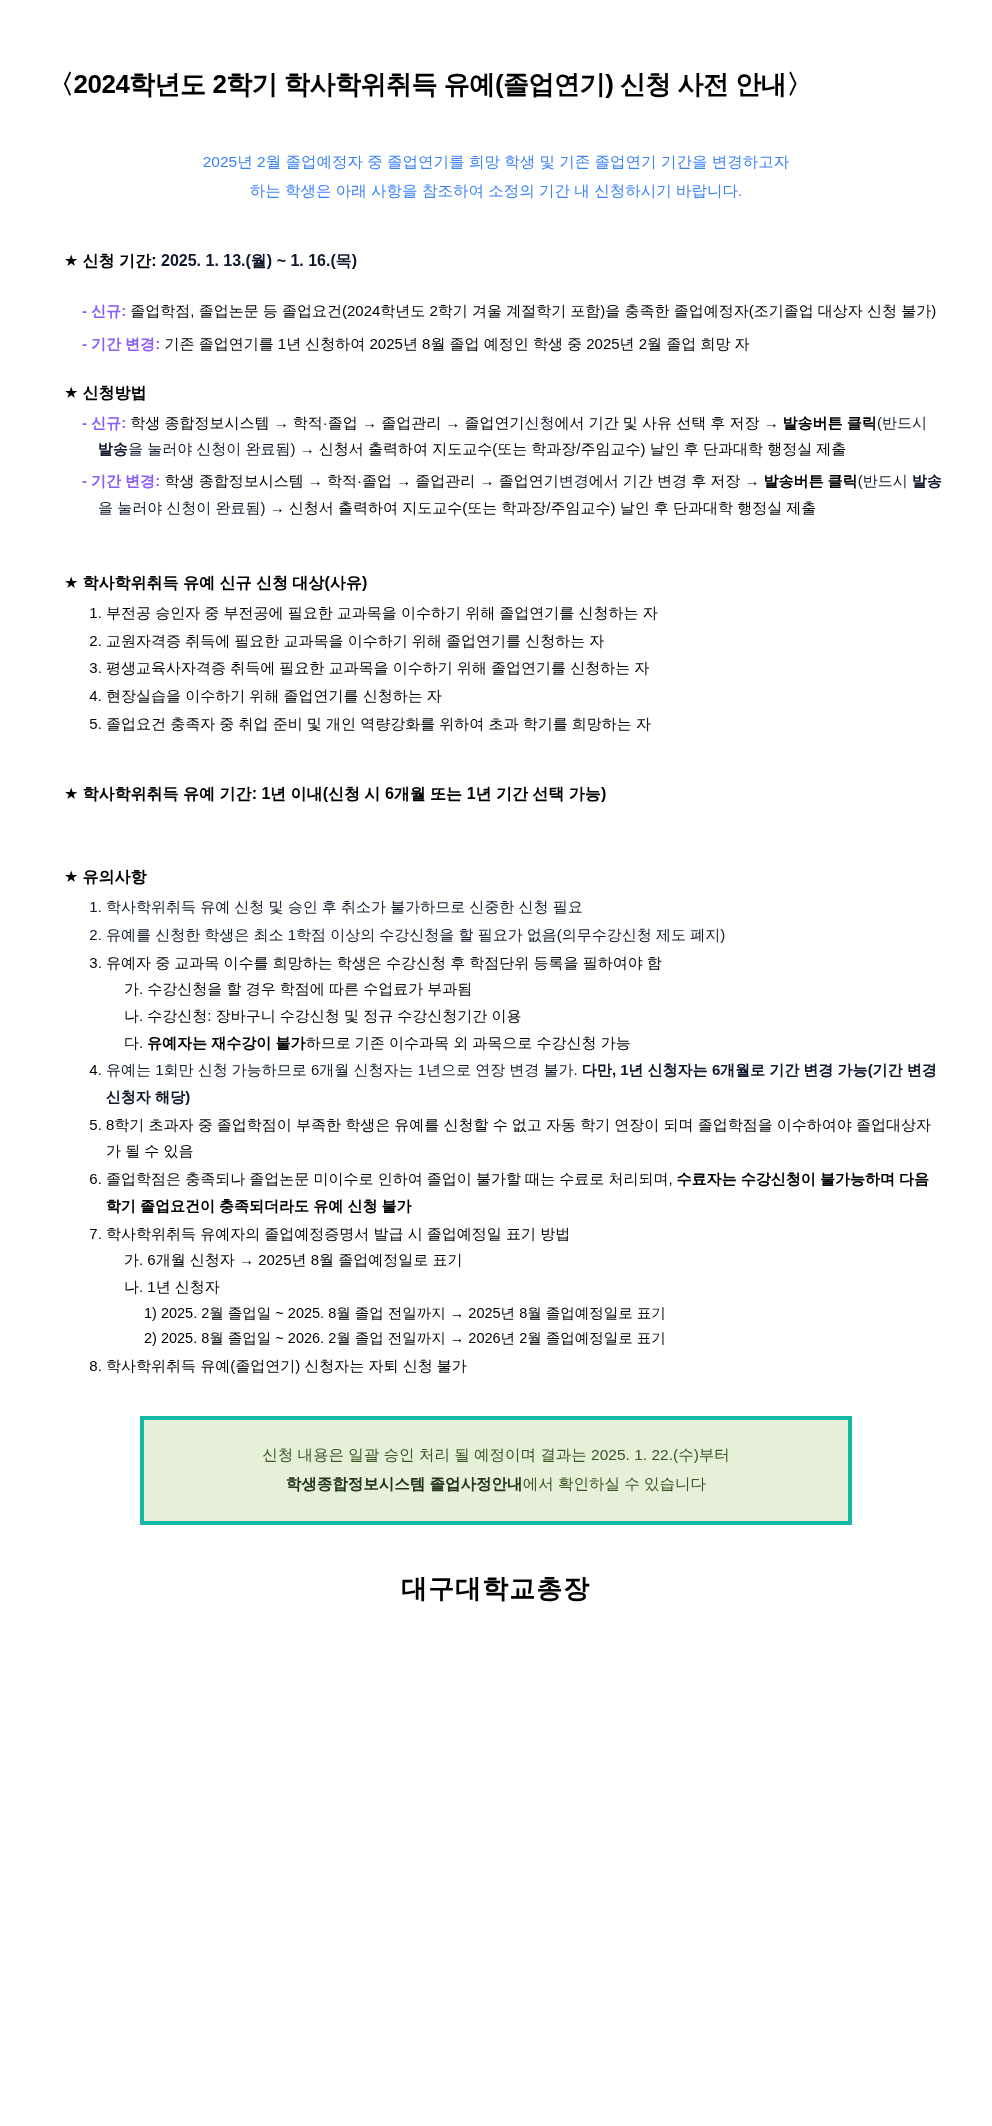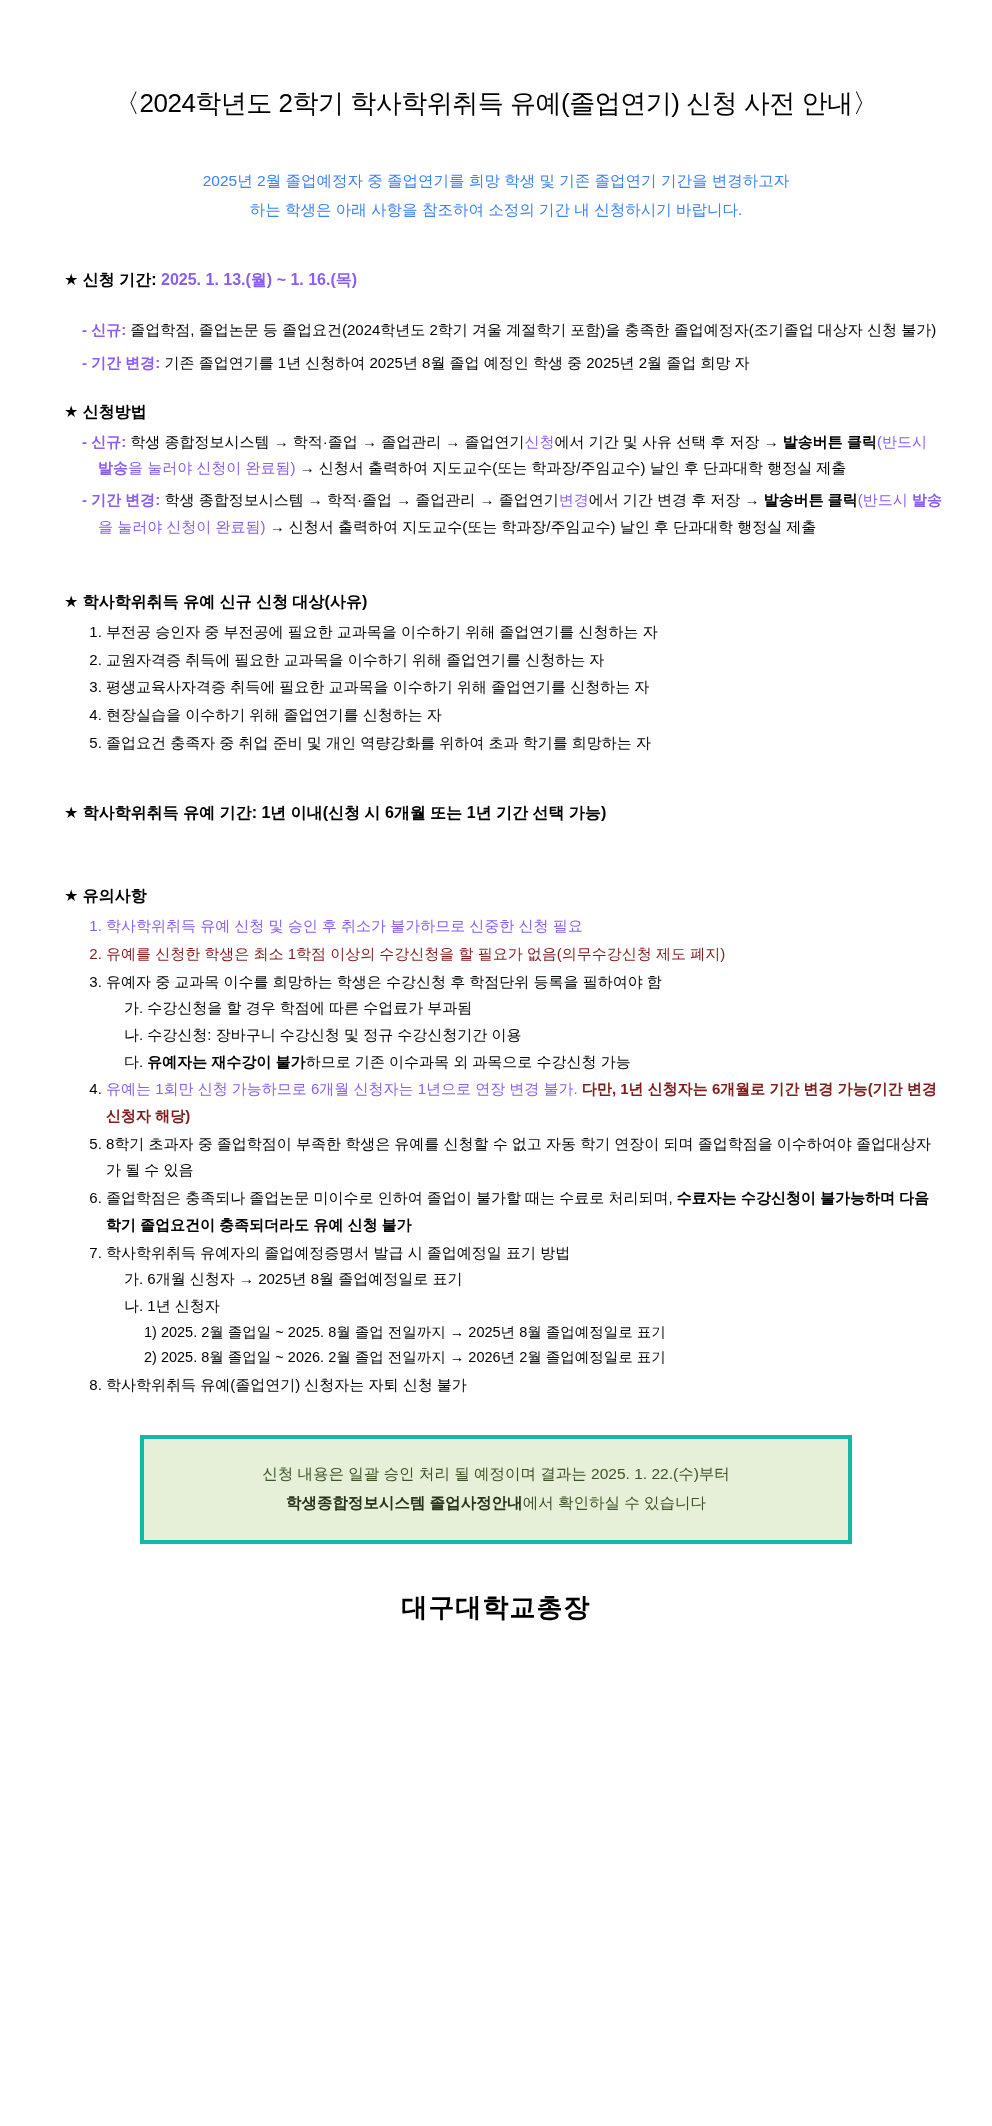--- a/index.html
+++ b/index.html
@@ -13,43 +13,42 @@
     width: 992px;
   }
   .page {
     width: 992px;
     min-height: 2126px;
     box-sizing: border-box;
     padding: 46px 48px 40px 48px;
     position: relative;
   }
   .doc-title {
-    text-align: center;
     font-size: 26px;
-    font-weight: normal;
+    font-weight: bold;
     letter-spacing: -0.5px;
-    margin: 40px 0 0 0;
+    margin: 21px 0 0 0;
   }
   .intro {
     margin: 46px 56px 0 56px;
     text-align: center;
     font-size: 15.5px;
     line-height: 1.85;
     color: #3b82f6;
   }
   .section {
     margin-top: 26px;
   }
   .star-line {
     font-size: 16px;
     font-weight: bold;
     margin: 0 0 6px 16px;
   }
-  .red { color: #8b5cf6; }
-  .blue { color: #7f1d1d; }
+  .red { color: #0f172a; }
+  .blue { color: #0f172a; }
   .dash-item {
     font-size: 15px;
     line-height: 1.75;
     margin: 6px 0 6px 34px;
     text-indent: -16px;
     padding-left: 16px;
   }
   .dash-item .lbl { font-weight: bold; }
   .dash-item .lbl.red { color: #8b5cf6; }
   ol.numlist {

